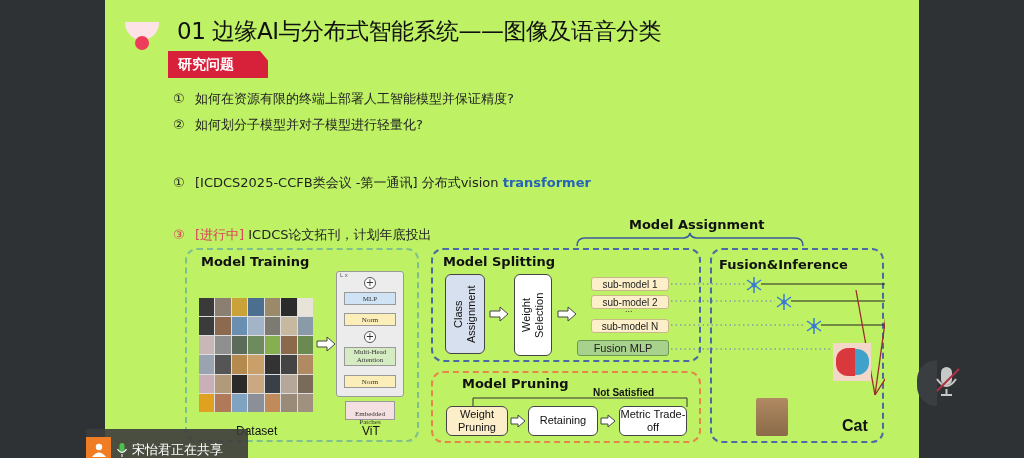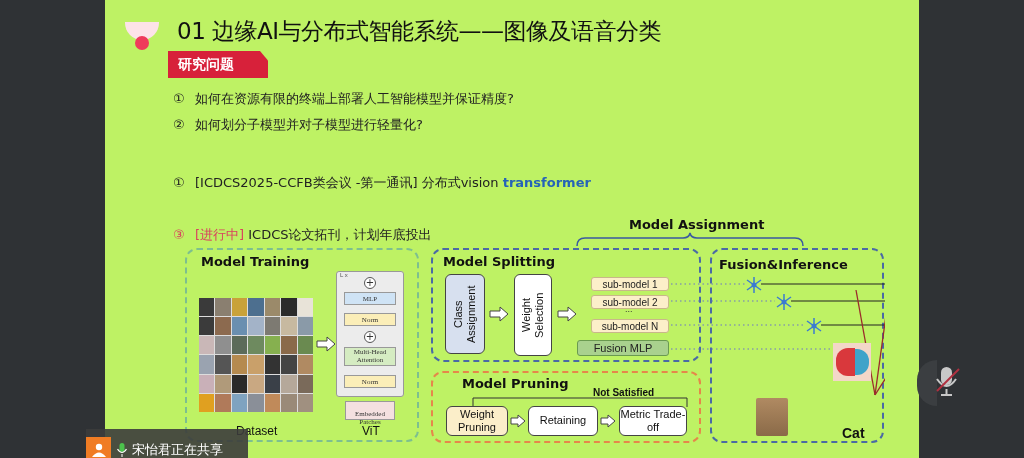--- a/index.html
+++ b/index.html
@@ -203,21 +203,21 @@
           <line x1="2" y1="14" x2="16" y2="4"></line>
         </g>
         <circle cx="9" cy="9" r="2.5" fill="#3b7bd1"></circle>
     </svg>
 
     <div style="position:absolute; left:728px; top:343px; width:38px; height:38px; background:#f3d7c8; display:flex;">
       <div style="width:19px; height:28px; margin-top:5px; margin-left:3px; background:#d9383c; border-radius:12px 0 0 12px;"></div>
       <div style="width:14px; height:26px; margin-top:6px; background:#3fa3c9; border-radius:0 12px 12px 0;"></div>
     </div>
     <div style="position:absolute; left:651px; top:398px; width:32px; height:38px; background:linear-gradient(180deg,#b08a62,#8a6a48); border-radius:2px;"></div>
-    <div class="small" style="position:absolute; left:737px; top:417px; font-size:14px; font-weight:bold; color:#111;margin-top:8px;">Cat</div>
+    <div class="small" style="position:absolute; left:737px; top:417px; font-size:16px; font-weight:bold; color:#111;">Cat</div>
   </div>
 
   <div class="share-bar">
     <div class="share-avatar">
       <svg width="16" height="16">
           <circle cx="8" cy="5" r="3.2" fill="#fff"></circle>
           <path d="M1 15 Q8 6 15 15 Z" fill="#fff"></path>
         </svg>
     </div>
     <span style="margin-left:6px; display:inline-flex;">

